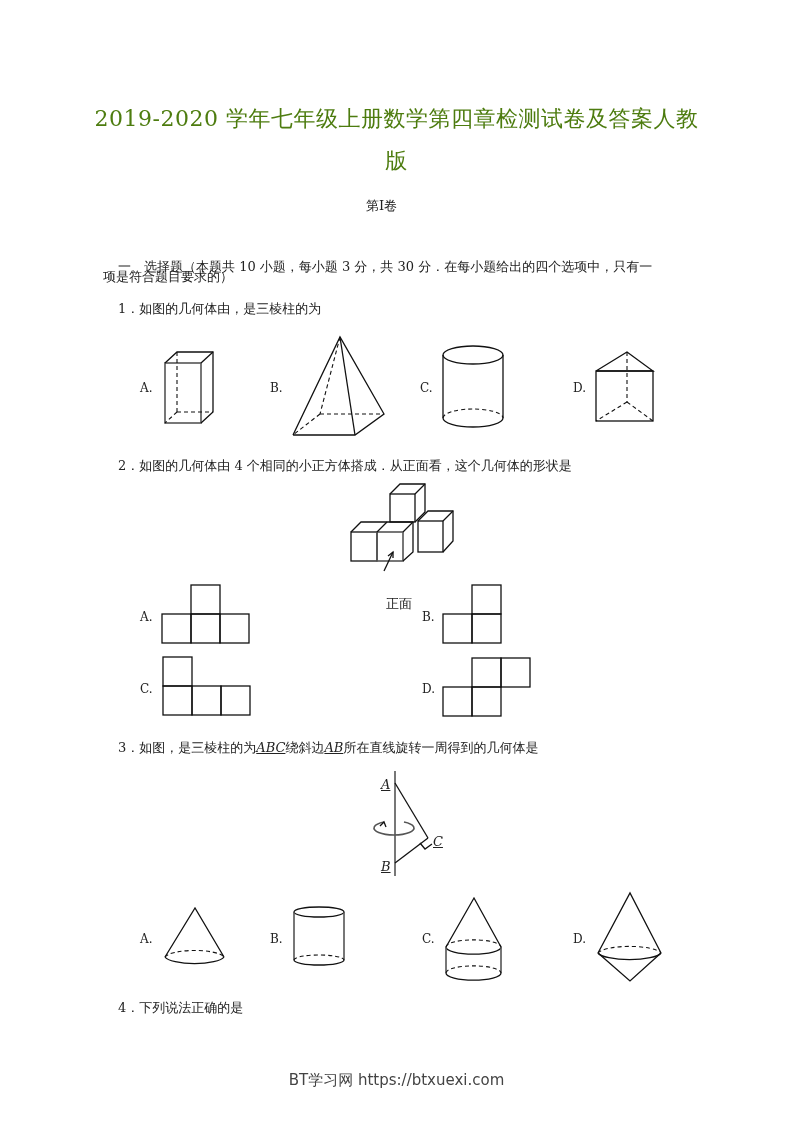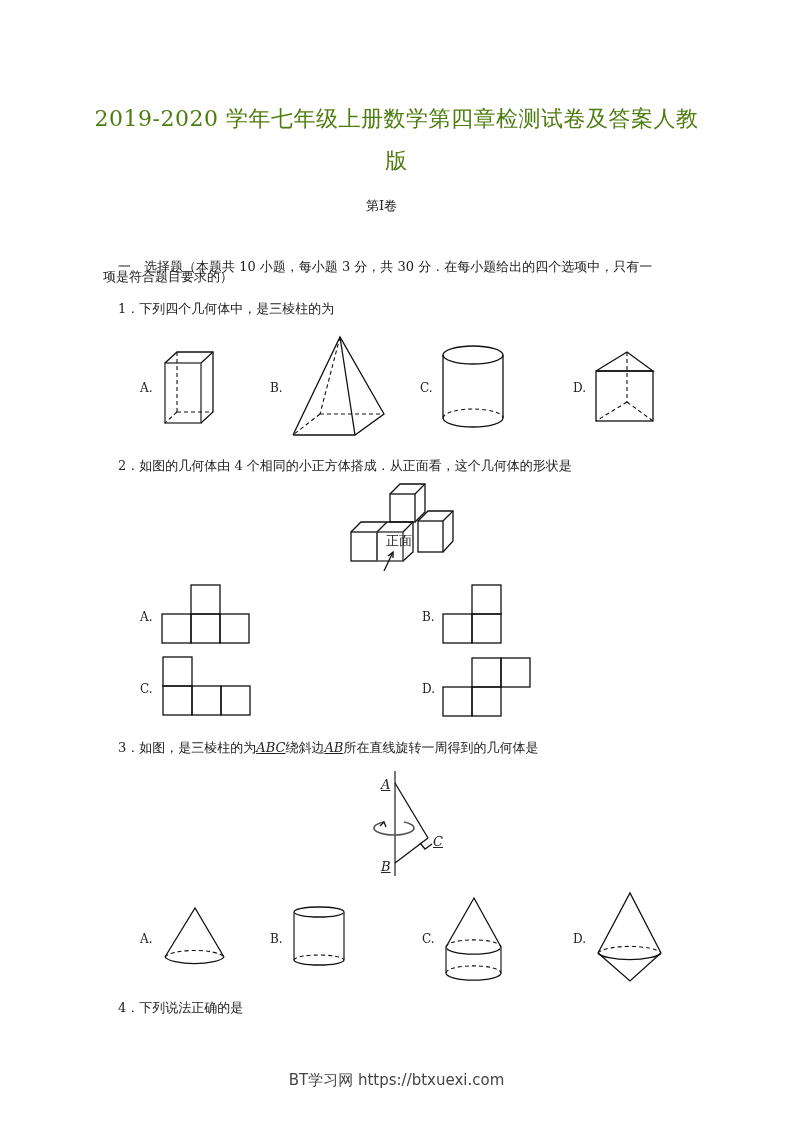--- a/index.html
+++ b/index.html
@@ -29,21 +29,21 @@
 <body>
 
 <div class="abs title" style="top:104px;">2019-2020 学年七年级上册数学第四章检测试卷及答案人教</div>
 <div class="abs title" style="top:146px;">版</div>
 <div class="abs subtitle" style="top:197px;">第Ⅰ卷</div>
 
 <div class="abs text" style="left:118px; top:238px;margin-top:20px;">一、选择题（本题共 10 小题，每小题 3 分，共 30 分．在每小题给出的四个选项中，只有一</div>
 <div class="abs text" style="left:103px; top:268px;">项是符合题目要求的）</div>
 
 <div class="abs text" style="left:118px; top:300px;">
-  <span>1．</span><span>下列四个几何体中，是三棱柱的为</span>
+  <span>1．</span><span>如图的几何体由，是三棱柱的为</span>
 </div>
 
 <div class="abs opt-label" style="left:140px; top:381px;">A.</div>
 <svg style="left:0;top:0;" width="793" height="1122">
 
   <rect class="g" x="165" y="363" width="36" height="60"></rect>
   <polyline class="s" points="165,363 177,352 213,352 213,412 201,423"></polyline>
   <line class="s" x1="201" y1="363" x2="213" y2="352"></line>
   <line class="d" x1="177" y1="352" x2="177" y2="412"></line>
   <line class="d" x1="177" y1="412" x2="213" y2="412"></line>
@@ -93,21 +93,21 @@
 
   <rect class="s" x="351" y="532" width="26" height="29"></rect>
   <rect class="g" x="377" y="532" width="26" height="29"></rect>
   <polyline class="s" points="351,532 361,522 413,522 413,552 403,561"></polyline>
   <line class="s" x1="377" y1="532" x2="387" y2="522"></line>
   <line class="s" x1="403" y1="532" x2="413" y2="522"></line>
 
   <line class="s" x1="384" y1="571" x2="393" y2="552"></line>
   <polyline class="s" points="388,556 393,552 393,558"></polyline>
 </svg>
-<div class="abs" style="left:386px; top:532px; font-size:13px; font-family:Liberation Mono, monospace;">正面</div>
+<div class="abs" style="left:386px; top:595px; font-size:13px; font-family:Liberation Mono, monospace;">正面</div>
 
 <div class="abs opt-label" style="left:140px; top:610px;">A.</div>
 <svg style="left:0;top:0;" width="793" height="1122">
   <rect class="s" x="191" y="585" width="29" height="29"></rect>
   <rect class="s" x="162" y="614" width="29" height="29"></rect>
   <rect class="s" x="191" y="614" width="29" height="29"></rect>
   <rect class="s" x="220" y="614" width="29" height="29"></rect>
 </svg>
 
 <div class="abs opt-label" style="left:422px; top:610px;">B.</div>

